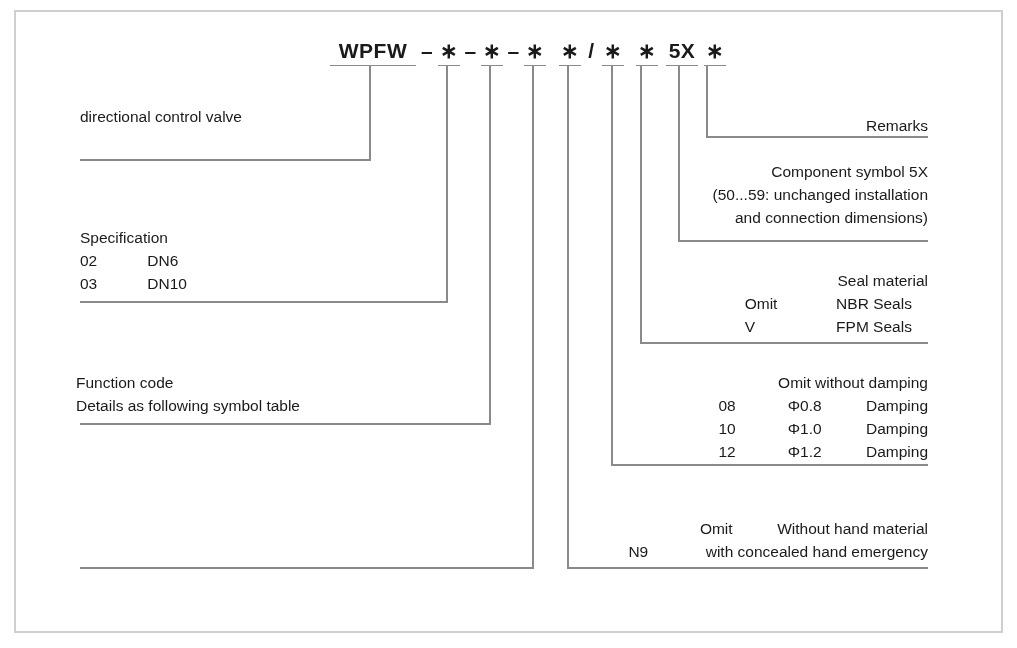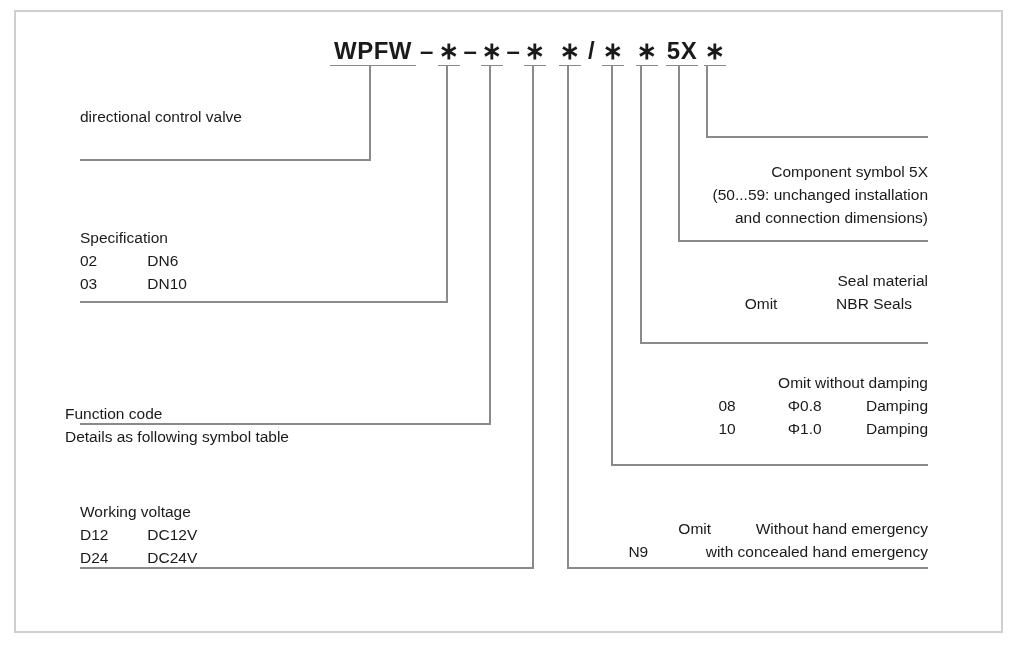--- a/index.html
+++ b/index.html
@@ -35,21 +35,21 @@
   }
 
   
   #code-string {
     position: absolute;
     left: 330px;
     top: 40px;
     height: 30px;
     display: flex;
     align-items: flex-start;
-    font-size: 24px;
+    font-size: 21px;
     font-weight: bold;
     letter-spacing: 0.5px;
     white-space: nowrap;
   }
   .code-seg {
     display: inline-block;
     text-align: center;
     padding-bottom: 3px;
     line-height: 22px;
   }
@@ -163,70 +163,71 @@
     <span class="row">
       <span class="c1">02</span>
       <span class="c2">DN6</span>
     </span>
     <span class="row">
       <span class="c1">03</span>
       <span class="c2">DN10</span>
     </span>
   </div>
 
-  <div class="block lblock" style="left:65px; top:371px;margin-top:31px;">
+  <div class="block lblock" style="left:76px; top:371px;">
     <span class="ln">Function code</span>
     <span class="ln">Details as following symbol table</span>
   </div>
 
-  <div class="block lblock" style="left:80px; top:500px;">
-    <span class="ln">Working voltage</span>
-    <span class="row">
-      <span class="c1">D12</span>
-      <span class="c2">DC12V</span>
-    </span>
-    <span class="row">
-      <span class="c1">D24</span>
-      <span class="c2">DC24V</span>
-    </span>
-  </div>
-
+
+  <div class="block right" style="left:628px; top:114px; width:300px;">
+    <span class="ln">Remarks</span>
+  </div>
 
   <div class="block right" style="left:628px; top:160px; width:300px;">
     <span class="ln">Component symbol 5X</span>
     <span class="ln">(50...59: unchanged installation</span>
     <span class="ln">and connection dimensions)</span>
   </div>
 
   <div class="block right" style="left:628px; top:269px; width:300px;">
     <span class="ln">Seal material</span>
     <span class="row sealrow">
       <span class="c1">Omit</span>
       <span class="c2">NBR Seals</span>
+    </span>
+    <span class="row sealrow">
+      <span class="c1">V</span>
+      <span class="c2">FPM Seals</span>
     </span>
   </div>
 
   <div class="block right" style="left:628px; top:371px; width:300px;">
     <span class="ln">Omit without damping</span>
     <span class="row damprow">
       <span class="c1">08</span>
       <span class="c2">Φ0.8</span>
       <span class="c3">Damping</span>
     </span>
     <span class="row damprow">
       <span class="c1">10</span>
       <span class="c2">Φ1.0</span>
       <span class="c3">Damping</span>
     </span>
+    <span class="row damprow">
+      <span class="c1">12</span>
+      <span class="c2">Φ1.2</span>
+      <span class="c3">Damping</span>
+    </span>
   </div>
 
   <div class="block right" style="left:628px; top:517px; width:300px;">
     <span class="row handrow">
       <span class="c1">Omit</span>
-      <span class="c2">Without hand emergency</span>
+      <span class="c2">Without hand material</span>
     </span>
     <span class="row handrow">
       <span class="c1">N9</span>
       <span class="c2">with concealed hand emergency</span>
     </span>
   </div>
 
 </div>
 
 </body></html>

